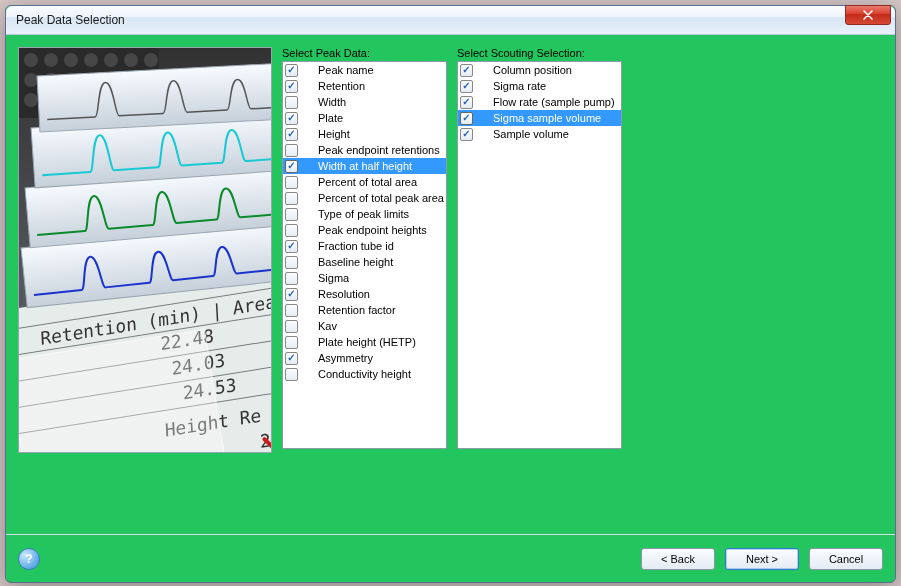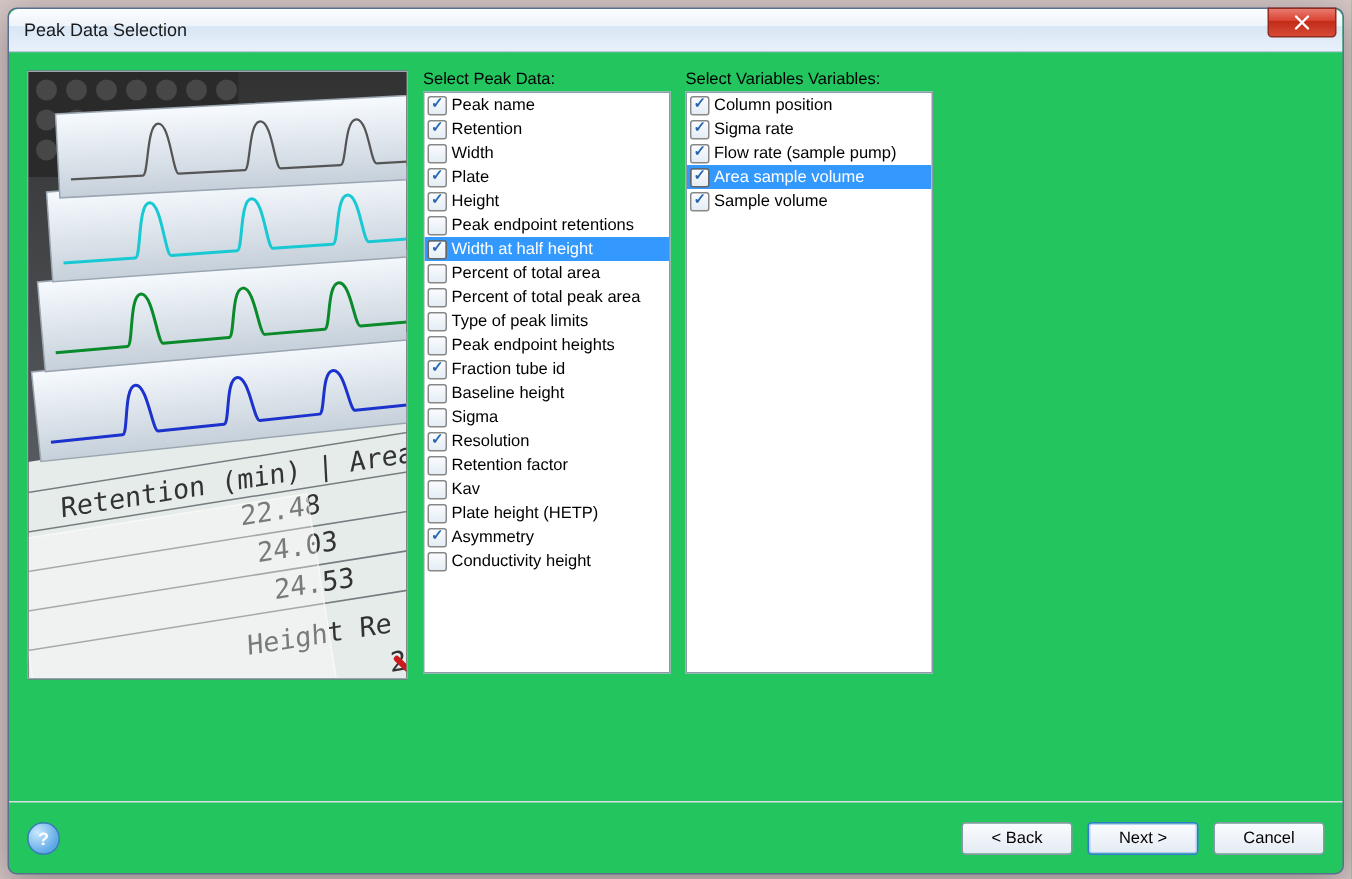--- a/index.html
+++ b/index.html
@@ -86,21 +86,21 @@
     border: 1px solid #8e99a9;
     height: 386px;
     overflow: auto;
     background: #fff;
   }
   .item {
     display: flex;
     align-items: center;
     height: 16px;
     padding: 0 2px;
-    gap: 3px;
+    gap: 20px;
     white-space: nowrap;
     user-select: none;
   }
   .item.selected {
     background: #3399ff;
     color: #fff;
   }
   .cb {
     width: 13px;
     height: 13px;
@@ -341,37 +341,37 @@
             <span class="item-label">Asymmetry</span>
           </div>
           <div class="item">
             <span class="cb"></span>
             <span class="item-label">Conductivity height</span>
           </div>
         </div>
     </div>
 
     <div class="col">
-      <div class="col-label">Select Variables Variables:</div>
+      <div class="col-label">Select Scouting Selection:</div>
       <div class="listbox" id="scouting-list">
           <div class="item">
             <span class="cb checked"></span>
             <span class="item-label">Column position</span>
           </div>
           <div class="item">
             <span class="cb checked"></span>
             <span class="item-label">Sigma rate</span>
           </div>
           <div class="item">
             <span class="cb checked"></span>
             <span class="item-label">Flow rate (sample pump)</span>
           </div>
           <div class="item selected">
             <span class="cb checked"></span>
-            <span class="item-label">Area sample volume</span>
+            <span class="item-label">Sigma sample volume</span>
           </div>
           <div class="item">
             <span class="cb checked"></span>
             <span class="item-label">Sample volume</span>
           </div>
         </div>
     </div>
   </div>
 
   <div class="footer">

